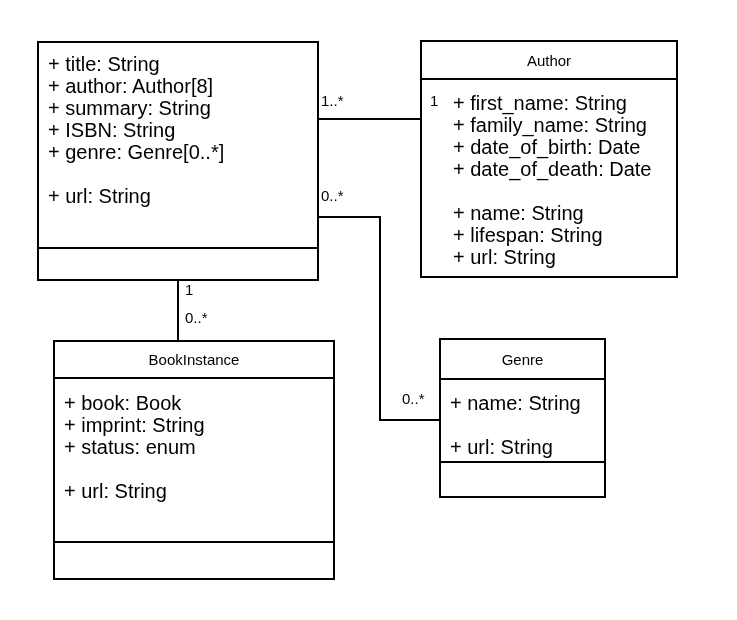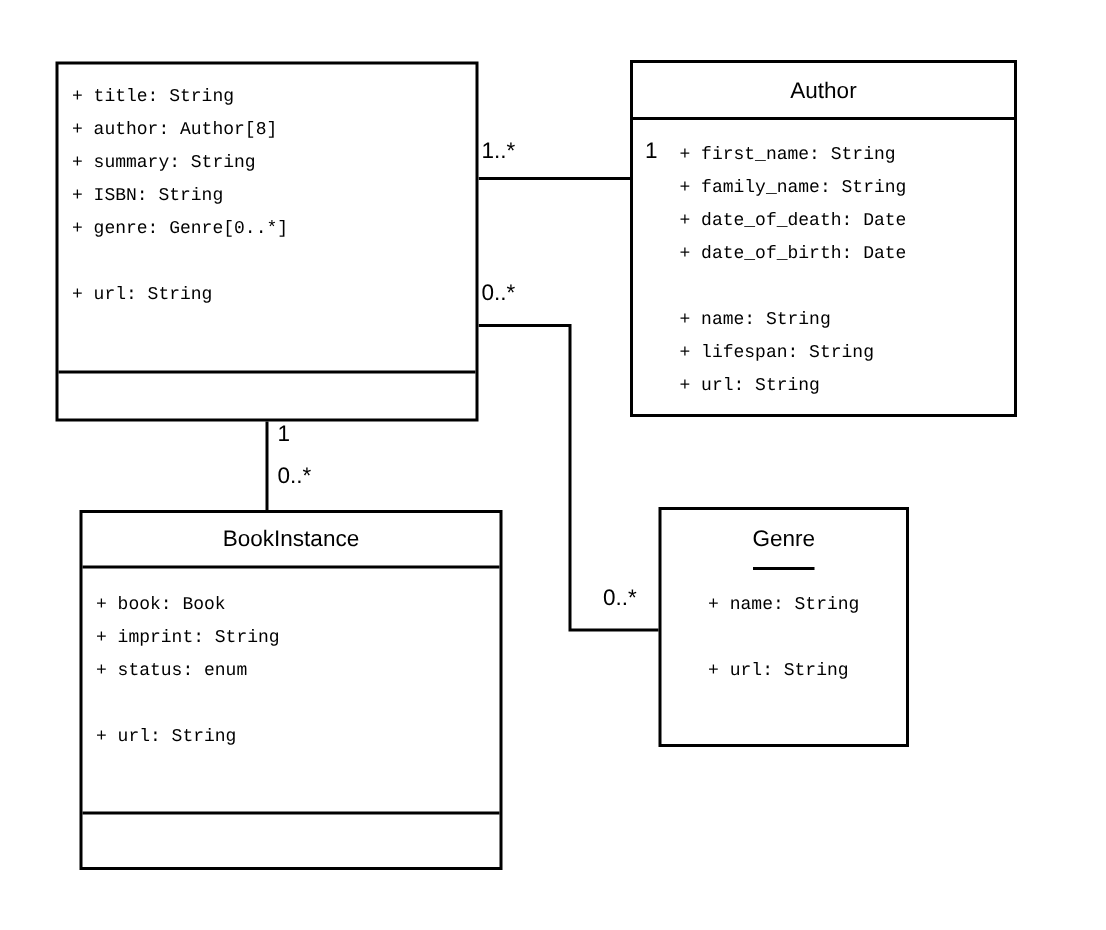--- a/index.html
+++ b/index.html
@@ -29,23 +29,22 @@
     flex: 0 0 auto;
     border-bottom: 2px solid #000000;
     display: flex;
     align-items: center;
     justify-content: center;
     font-size: 15px;
   }
   .class-attrs {
     flex: 1 1 auto;
     padding: 10px 9px 0 9px;
-    font-size: 12px;
+    font-size: 20px;
     overflow: hidden;
-    font-family: Liberation Mono, monospace;
   }
   .attr-line { line-height: 22px; white-space: pre; }
   .class-methods {
     flex: 0 0 auto;
     border-top: 2px solid #000000;
   }
   .mult {
     position: absolute;
     font-size: 15px;
     line-height: 16px;
@@ -58,21 +57,21 @@
 
   #box-author { left: 420px; top: 40px;  width: 258px; height: 238px; }
   #box-author .class-title { height: 38px; }
   #box-author .class-attrs { padding-top: 12px; margin-left: 22px; }
 
   #box-bookinstance { left: 53px; top: 340px; width: 282px; height: 240px; }
   #box-bookinstance .class-title   { height: 37px; }
   #box-bookinstance .class-attrs   { padding-top: 13px; }
   #box-bookinstance .class-methods { height: 37px; }
 
-  #box-genre  { left: 439px; top: 338px; width: 167px; height: 160px; align-items: center; }
+  #box-genre  { left: 439px; top: 338px; width: 167px; height: 160px; }
   #box-genre .class-title   { height: 40px; }
   #box-genre .class-attrs   { padding-top: 12px; }
   #box-genre .class-methods { height: 35px; }
 
   
   #mult-book-author-near-book    { left: 321px; top: 93px; }
   #mult-book-author-near-author  { left: 430px; top: 93px; }
   #mult-book-genre-near-book     { left: 321px; top: 188px; }
   #mult-book-genre-near-genre    { left: 402px; top: 391px; }
   #mult-book-instance-near-book  { left: 185px; top: 282px; }
@@ -100,22 +99,22 @@
         <div class="attr-line">+ url: String</div>
       </div>
     <div class="class-methods"></div>
   </div>
 
   <div class="class-box" id="box-author">
     <div class="class-title">Author</div>
     <div class="class-attrs">
         <div class="attr-line">+ first_name: String</div>
         <div class="attr-line">+ family_name: String</div>
+        <div class="attr-line">+ date_of_birth: Date</div>
         <div class="attr-line">+ date_of_death: Date</div>
-        <div class="attr-line">+ date_of_birth: Date</div>
         <div class="attr-line">&nbsp;</div>
         <div class="attr-line">+ name: String</div>
         <div class="attr-line">+ lifespan: String</div>
         <div class="attr-line">+ url: String</div>
       </div>
   </div>
 
   <div class="class-box" id="box-bookinstance">
     <div class="class-title">BookInstance</div>
     <div class="class-attrs">

